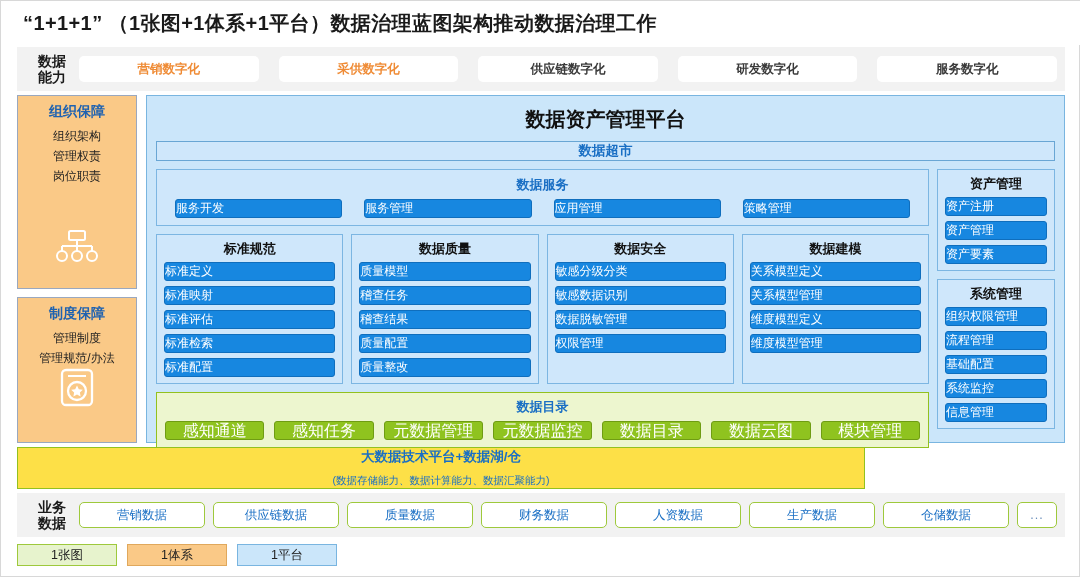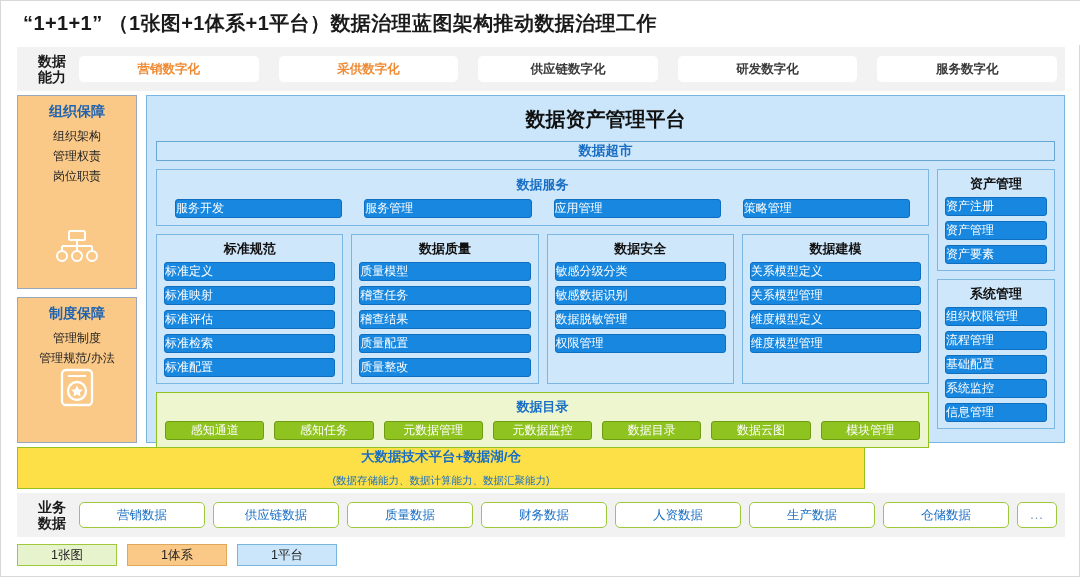--- a/index.html
+++ b/index.html
@@ -126,21 +126,21 @@
     background: #edf6cf; border: 1px solid #93c11f;
     padding: 3px 8px 7px 8px;
   }
   .catalog-title {
     text-align: center; font-size: 13px; font-weight: bold; color: #1a6fc4;
     padding: 2px 0 5px 0;
   }
   .catalog-row { display: flex; gap: 10px; }
   .green-pill {
     flex: 1; background: #8fc31f; border: 1px solid #6f9c13; border-radius: 3px;
-    color: #ffffff; font-size: 12px; text-align: center;
+    color: #ffffff; font-size: 16px; text-align: center;
     height: 19px; line-height: 17px; white-space: nowrap;
   }
 
   
   .side-box {
     background: #cfe7fb; border: 1px solid #7cb6e2;
     padding: 3px 7px 6px 7px;
     display: flex; flex-direction: column;
   }
   .side-title {

